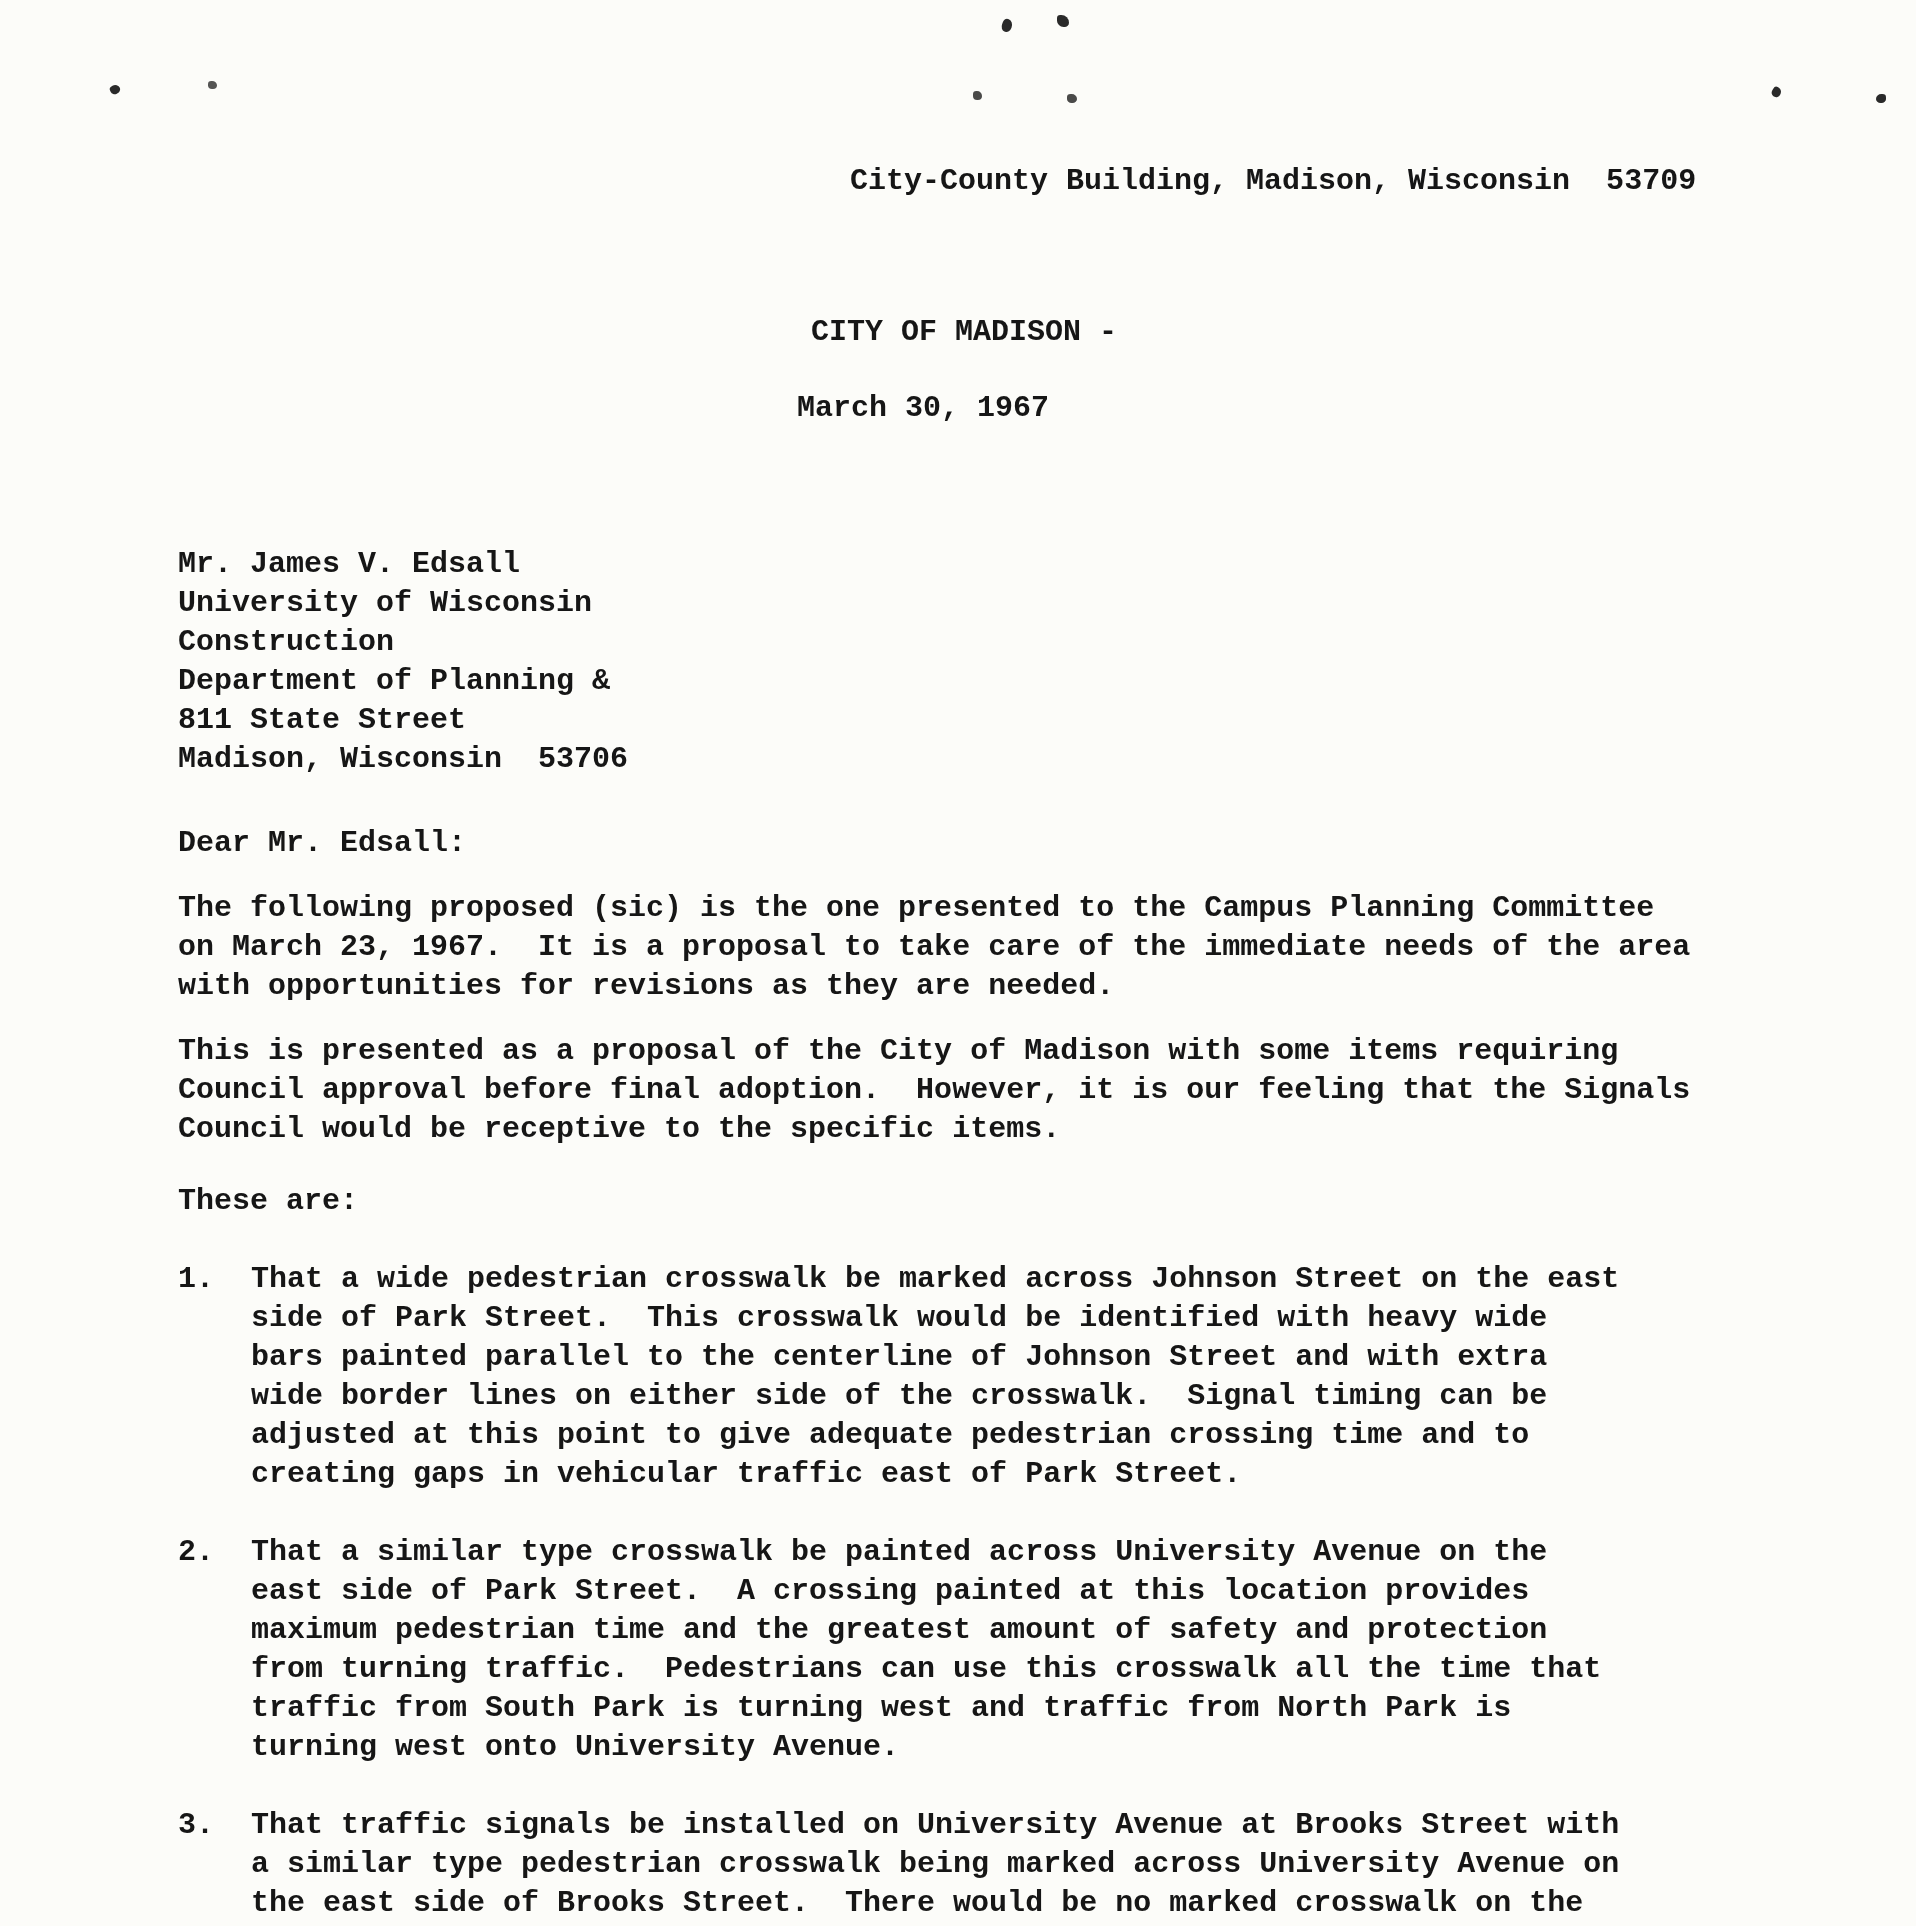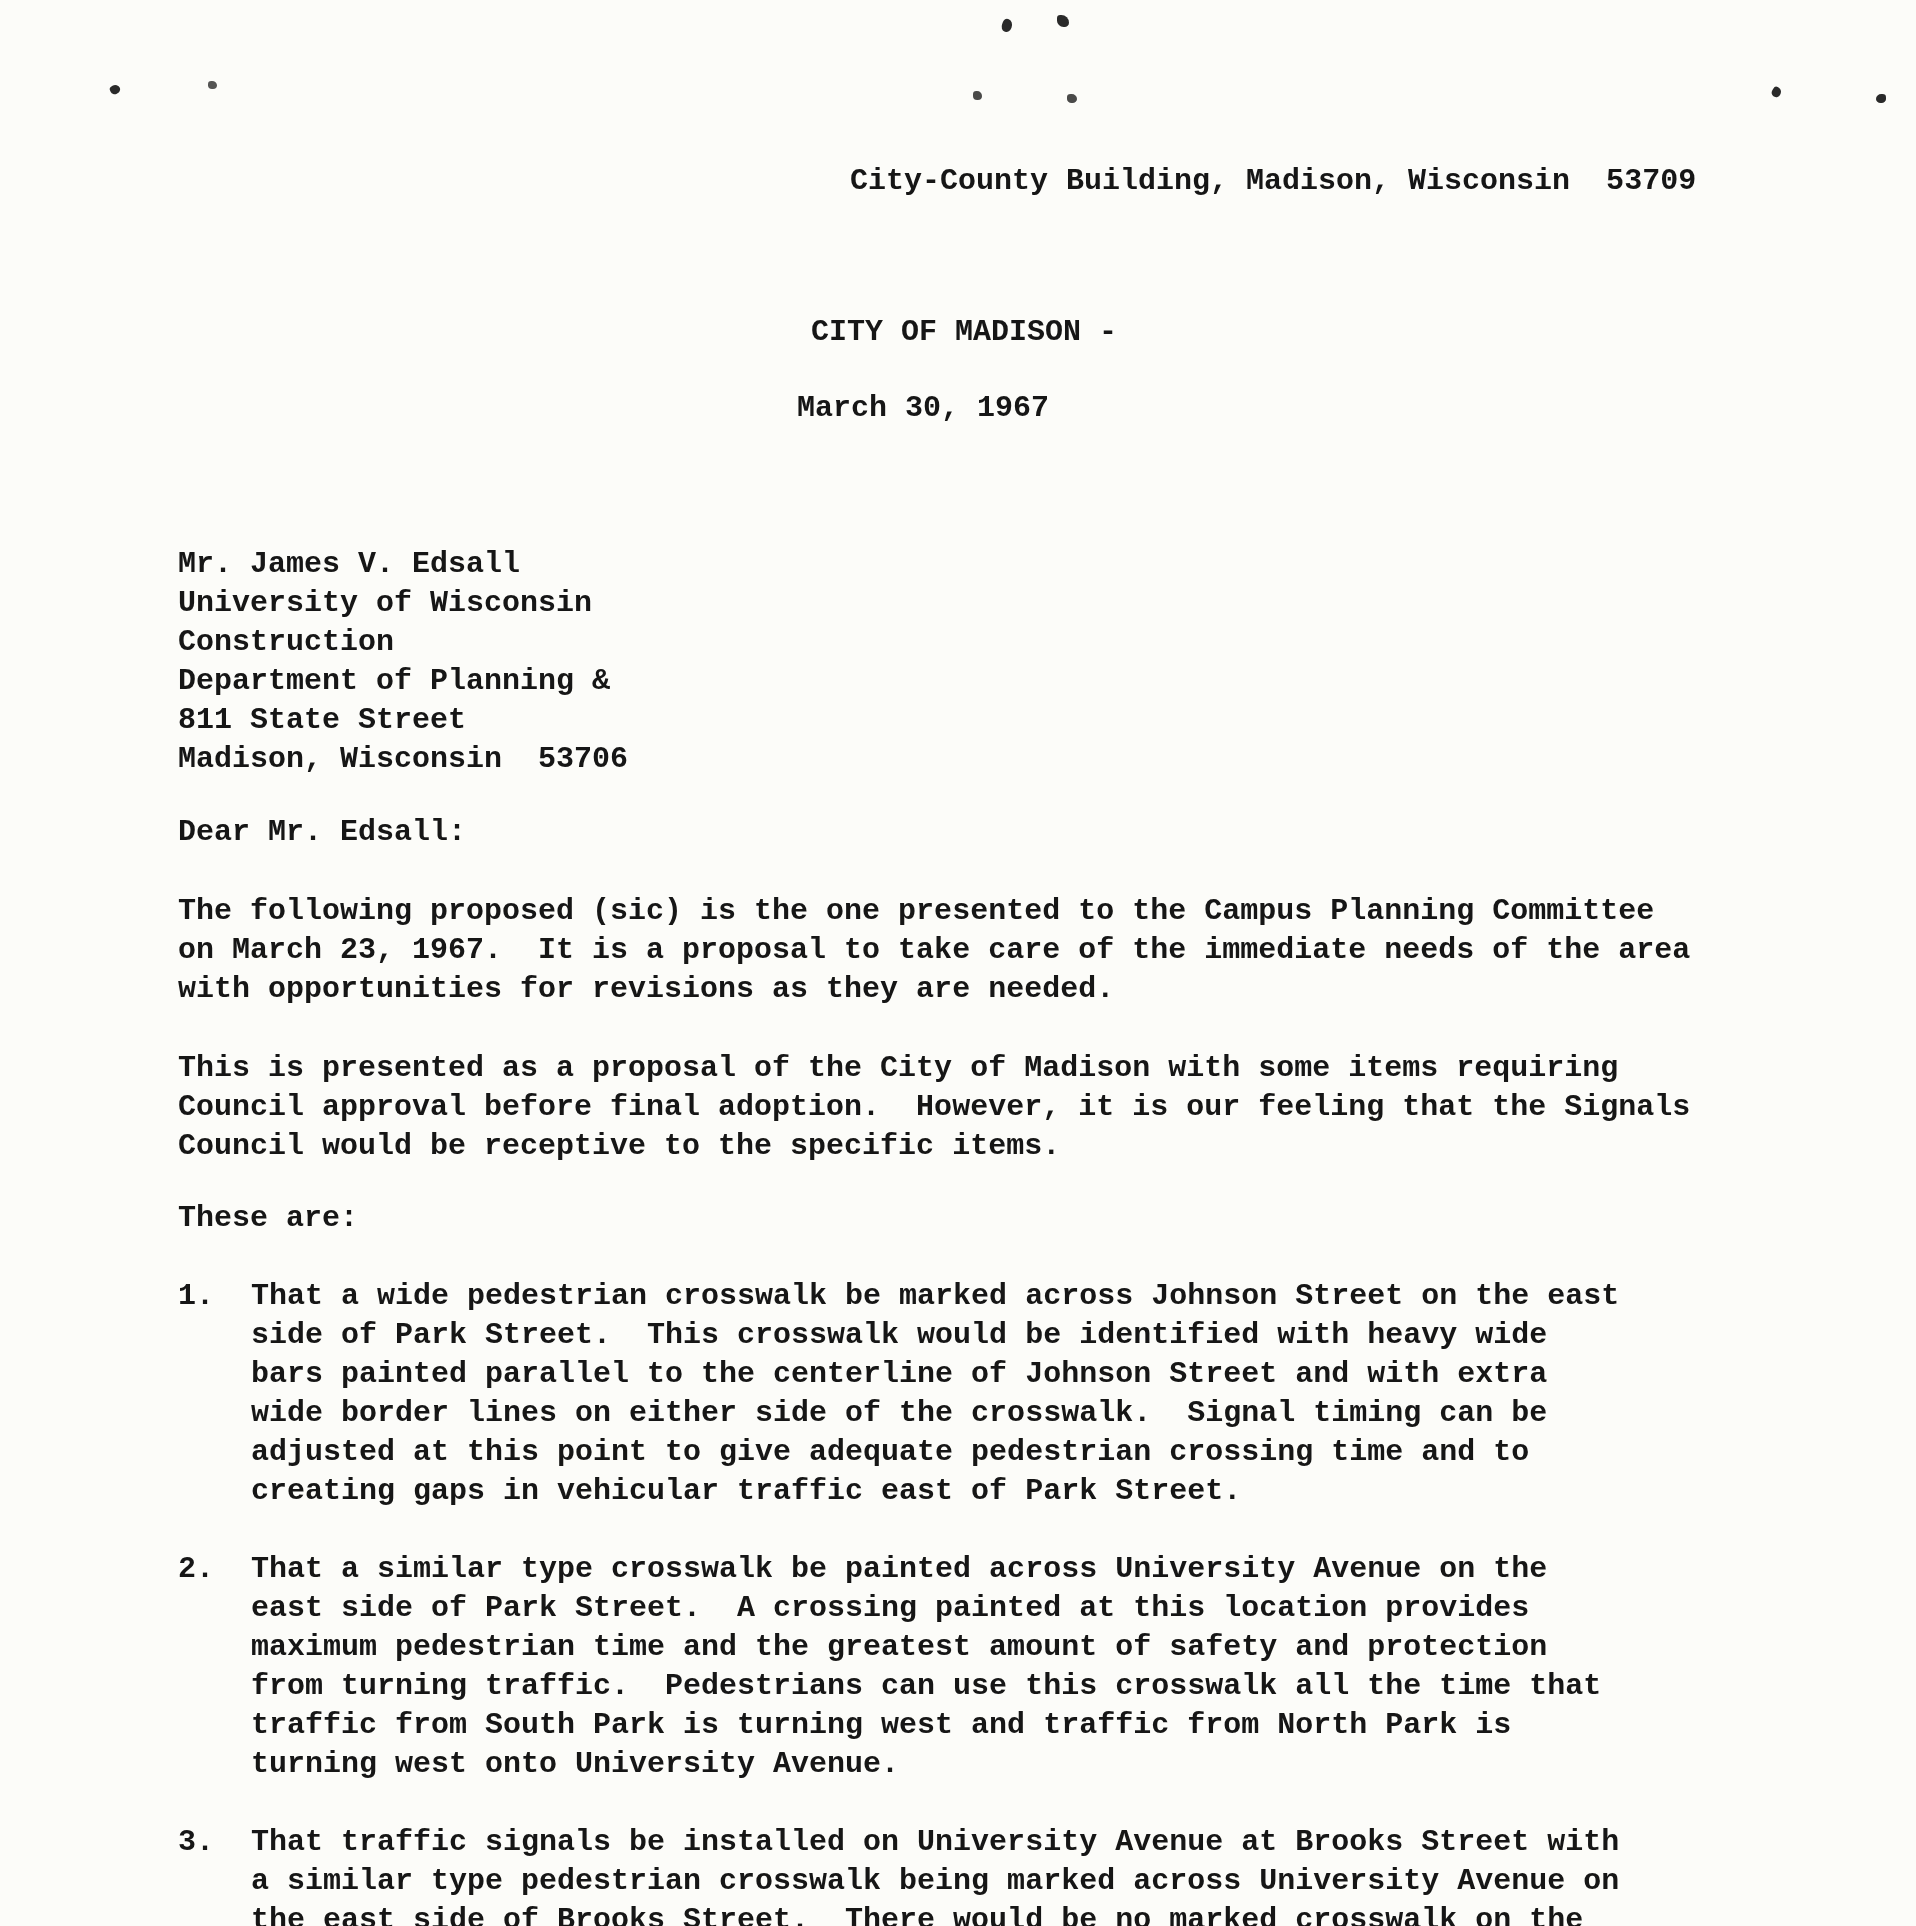--- a/index.html
+++ b/index.html
@@ -28,22 +28,22 @@
   }
   .pre { white-space: pre-wrap; }
 
   .letterhead {
     margin-left: 672px;
     white-space: pre;
   }
   .org-line { margin-top: 112px; text-align: center; }
   .date-line { margin-top: 37px; margin-left: 619px; }
   .recipient { margin-top: 117px; }
-  .salutation { margin-top: 34px; }
-  .paragraph { margin-top: 40px; width: 1525px; }
+  .salutation { margin-top: 45px; }
+  .paragraph { margin-top: 26px; width: 1525px; }
   .list-intro { margin-top: 33px; }
 
   .numbered-item {
     display: flex;
     margin-top: 39px;
   }
   .numbered-item .num {
     width: 73px;
     flex: 0 0 73px;
   }

